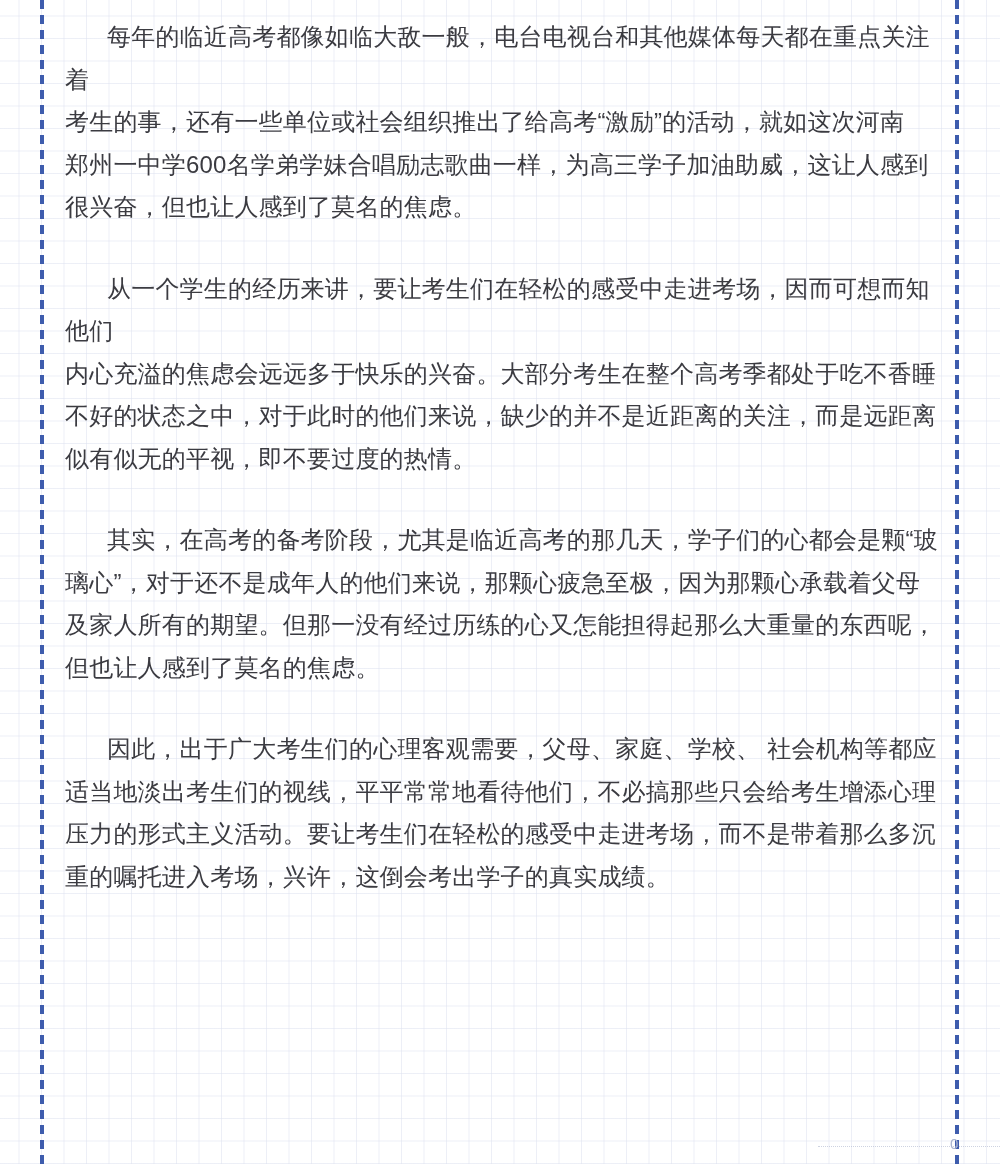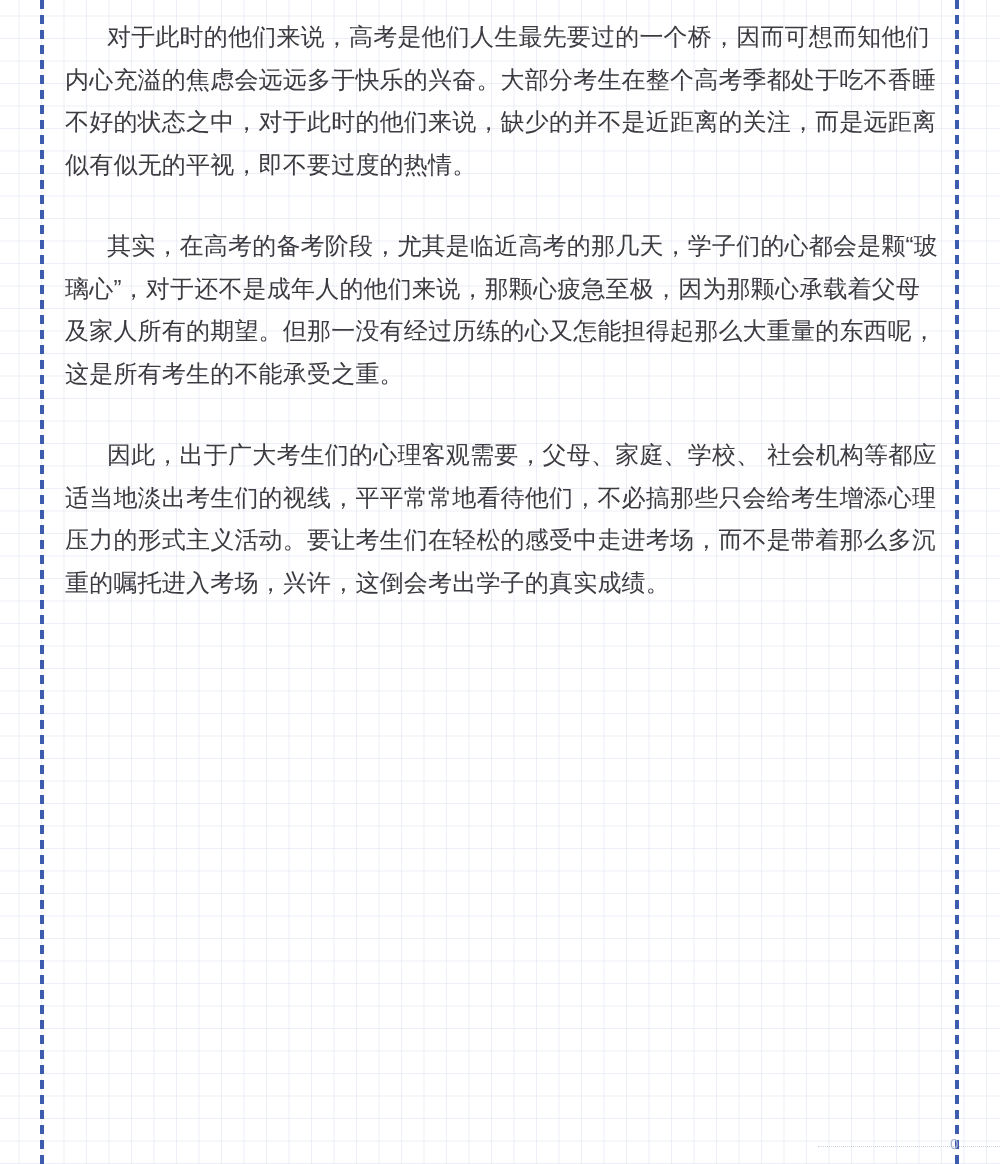--- a/index.html
+++ b/index.html
@@ -67,28 +67,32 @@
   }
 </style>
 </head>
 <body>
 
 <div class="page" style="--dash-color: #3e5cad;">
   <div class="dash-border left"></div>
   <div class="dash-border right"></div>
 
   <div class="content" id="article-body" style="color: rgb(59, 59, 65);">
-      <p class="para">对于此时的他们来说，高考是他们人生最先要过的一个桥，因而可想而知他们
+      <p class="para">每年的临近高考都像如临大敌一般，电台电视台和其他媒体每天都在重点关注着
+考生的事，还有一些单位或社会组织推出了给高考“激励”的活动，就如这次河南
+郑州一中学600名学弟学妹合唱励志歌曲一样，为高三学子加油助威，这让人感到
+很兴奋，但也让人感到了莫名的焦虑。</p>
+      <p class="para">从一个学生的经历来讲，要让考生们在轻松的感受中走进考场，因而可想而知他们
 内心充溢的焦虑会远远多于快乐的兴奋。大部分考生在整个高考季都处于吃不香睡
 不好的状态之中，对于此时的他们来说，缺少的并不是近距离的关注，而是远距离
 似有似无的平视，即不要过度的热情。</p>
       <p class="para">其实，在高考的备考阶段，尤其是临近高考的那几天，学子们的心都会是颗“玻
 璃心”，对于还不是成年人的他们来说，那颗心疲急至极，因为那颗心承载着父母
 及家人所有的期望。但那一没有经过历练的心又怎能担得起那么大重量的东西呢，
-这是所有考生的不能承受之重。</p>
+但也让人感到了莫名的焦虑。</p>
       <p class="para">因此，出于广大考生们的心理客观需要，父母、家庭、学校、 社会机构等都应
 适当地淡出考生们的视线，平平常常地看待他们，不必搞那些只会给考生增添心理
 压力的形式主义活动。要让考生们在轻松的感受中走进考场，而不是带着那么多沉
 重的嘱托进入考场，兴许，这倒会考出学子的真实成绩。</p>
     </div>
 
   <div class="footer-dotted-line"></div>
   <div class="footer-mark" style="color: rgb(169, 180, 207);">0</div>
 </div>
 

